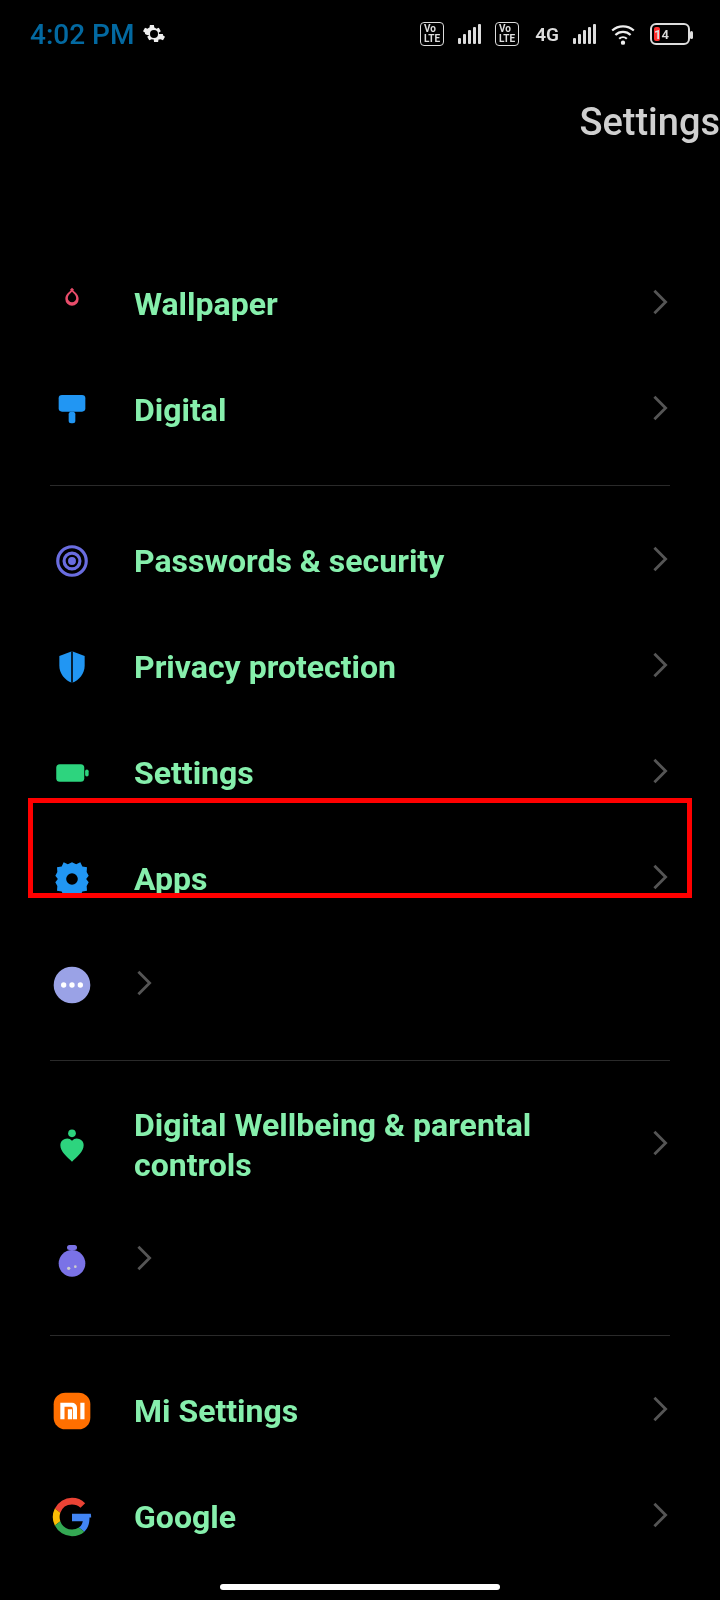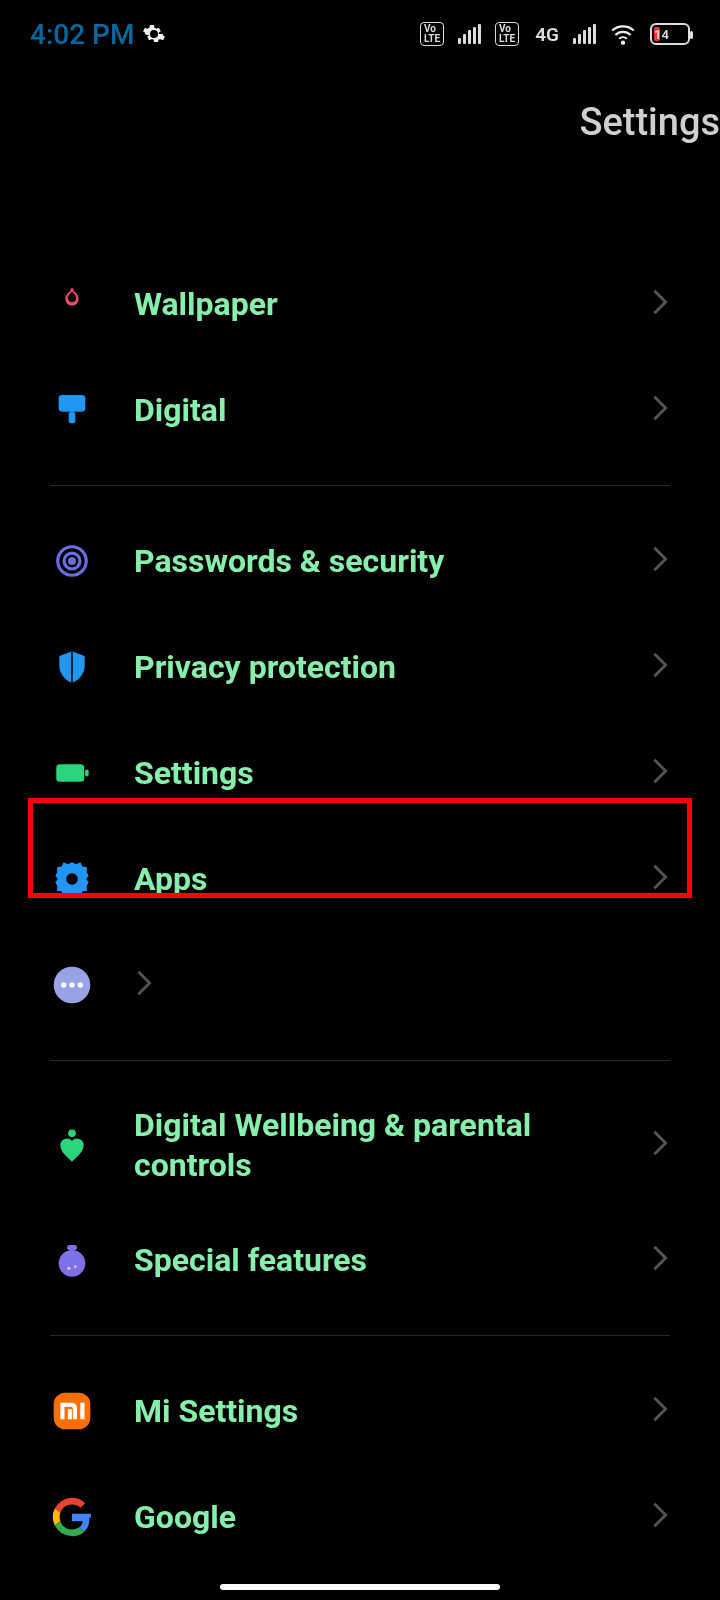--- a/index.html
+++ b/index.html
@@ -327,21 +327,20 @@
 
   <div class="row">
     <span class="row-icon">
       <svg width="40" height="40" viewBox="0 0 24 24" fill="#7a72e6">
           <rect x="9" y="3" width="6" height="3" rx="1.5"></rect>
           <path d="M12 6a8 8 0 0 0-8 8 8 8 0 0 0 16 0 8 8 0 0 0-8-8z"></path>
           <circle cx="10" cy="17" r="1" fill="#ccc"></circle>
           <circle cx="14" cy="16" r=".8" fill="#ccc"></circle>
         </svg>
     </span>
-    <span class="row-label">Special features</span>
     <span class="chevron"><svg width="20" height="28" viewBox="0 0 12 20" fill="none" stroke="#555" stroke-width="2">
           <path d="M2 2l8 8-8 8"></path>
         </svg></span>
   </div>
 
   <hr class="section-divider">
 
   <div class="row">
     <span class="row-icon">
       <svg width="40" height="40" viewBox="0 0 24 24">

